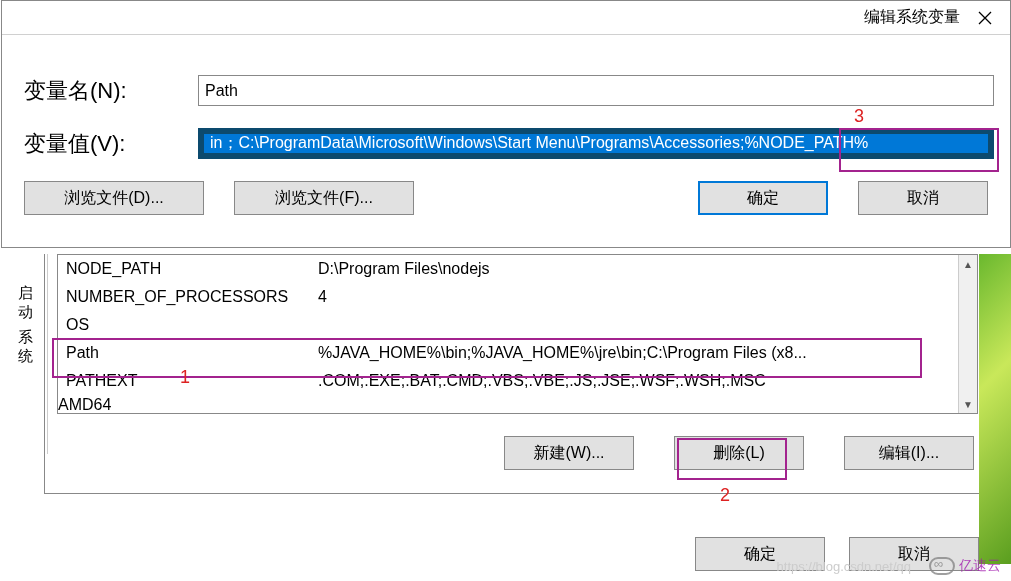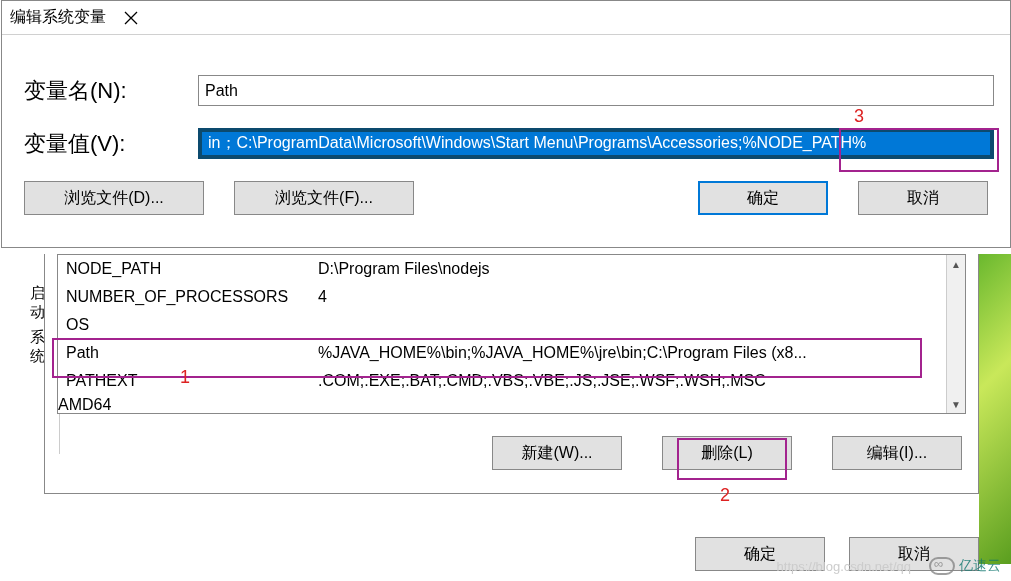--- a/index.html
+++ b/index.html
@@ -21,21 +21,21 @@
       left: 1px;
       top: 0;
       right: 0;
       border: 1px solid #888;
       background: #fff;
     }
     .titlebar {
       height: 34px;
       display: flex;
       align-items: center;
-      justify-content: flex-start;
+      justify-content: flex-end;
       border-bottom: 1px solid #d0d0d0;
       padding-left: 8px;
     }
     .titlebar .title {
       font-size: 16px;
     }
     .titlebar .close {
       width: 50px;
       height: 100%;
       display: flex;
@@ -61,21 +61,21 @@
       flex: 1;
       height: 31px;
       border: 1px solid #888;
       padding: 3px 6px;
       font-size: 16px;
       font-family: inherit;
     }
     .text-input.selected {
       background: #0078d7;
       color: #fff;
-      border: 4px solid #0c4a6e;
+      border: 6px solid #0c4a6e;
     }
     .button-row-top {
       display: flex;
       gap: 30px;
       padding: 0 6px 16px 6px;
     }
     .spacer { flex: 1; }
     .btn {
       min-width: 130px;
       height: 34px;
@@ -85,35 +85,35 @@
       font-family: inherit;
       cursor: pointer;
       padding: 0 10px;
     }
     .btn.primary {
       border: 2px solid #0078d7;
     }
     
     .back-left {
       position: absolute;
-      left: 16px;
+      left: 4px;
       top: 254px;
       width: 44px;
       height: 200px;
       border-right: 1px solid #ccc;
       padding: 30px 14px;
       font-size: 15px;
     }
     .back-left div { margin-bottom: 6px; }
     
     .list-panel {
       position: absolute;
       left: 44px;
       top: 254px;
-      right: 32px;
+      right: 20px;
       height: 240px;
       border: 1px solid #888;
       border-top: none;
       padding: 0 12px 12px 12px;
     }
     .env-list {
       border: 1px solid #888;
       height: 160px;
       overflow: hidden;
       position: relative;
@@ -194,21 +194,21 @@
       pointer-events: none;
     }
     
     .watermark {
       position: absolute;
       right: 10px;
       bottom: 6px;
       display: flex;
       align-items: flex-end;
       gap: 4px;
-      color: #0f766e;
+      color: #a21caf;
       font-size: 14px;
       opacity: 0.8;
     }
     .watermark .cloud {
       width: 26px;
       height: 18px;
       border: 2px solid #888;
       border-radius: 10px;
       position: relative;
     }

